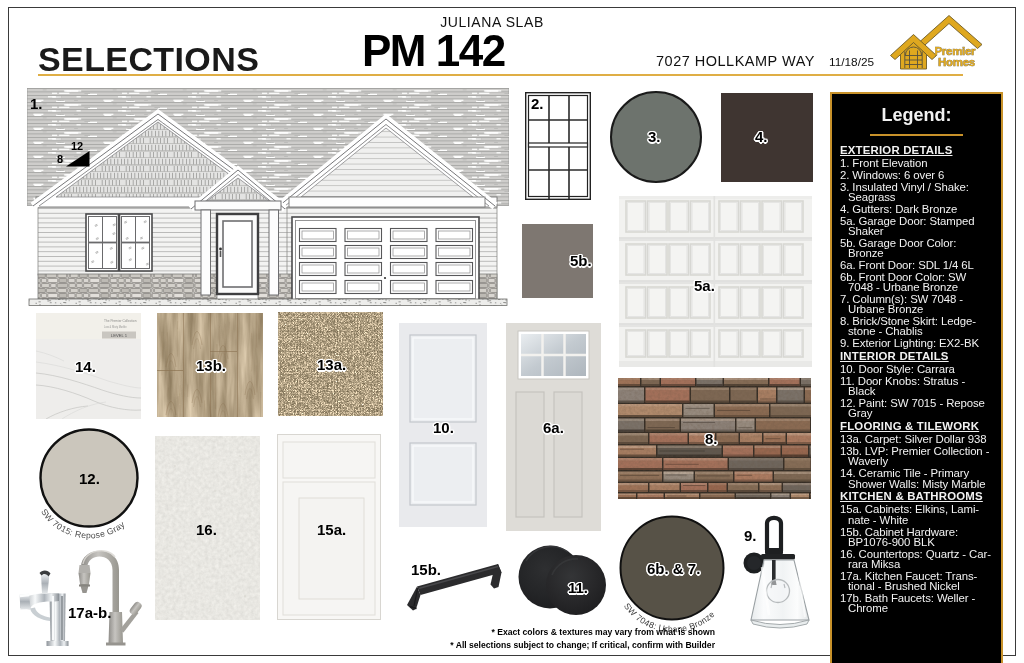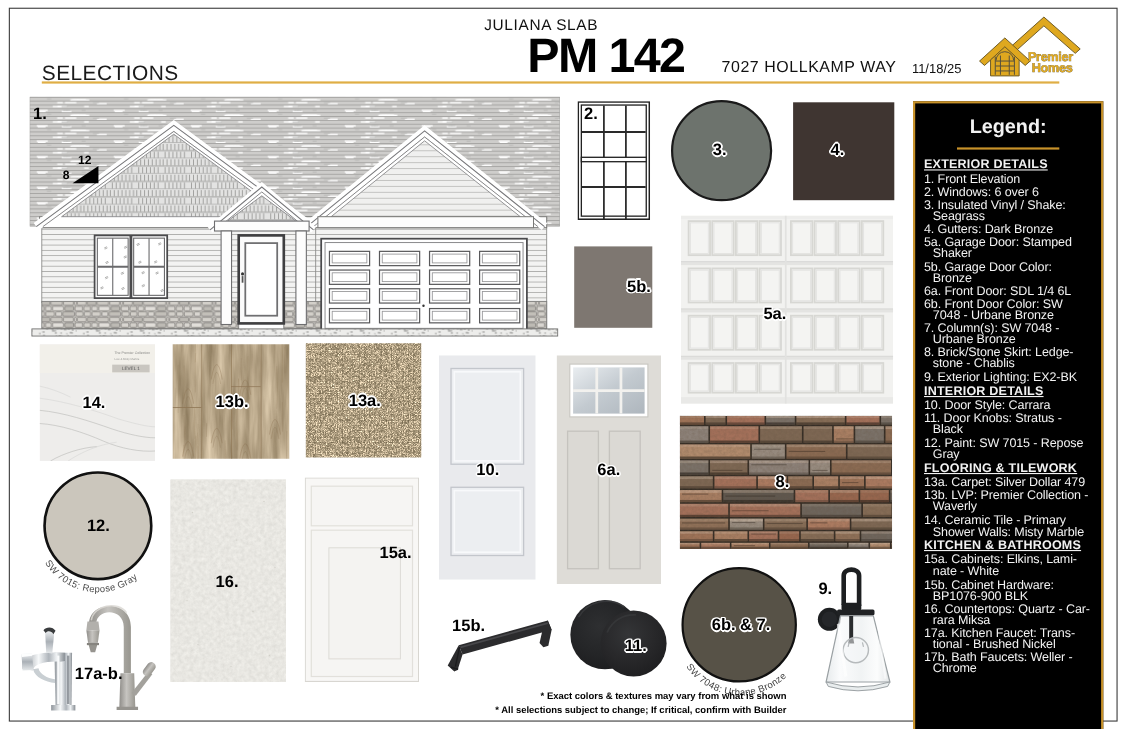--- a/index.html
+++ b/index.html
@@ -12,23 +12,23 @@
   .li{margin-bottom:1.7px;}
   .ind{padding-left:8px;}
 </style>
 </head>
 <body>
 
 <div class="abs" style="left:8px;top:7px;width:1006px;height:647px;border:1.5px solid #3a3a3a;"></div>
 
 <div class="abs plain" style="left:362px;top:14px;width:260px;text-align:center;font-size:14px;letter-spacing:0.6px;color:#111;">JULIANA SLAB</div>
 
-<div class="abs plain" style="left:362px;top:26px;width:260px;text-align:right;font-size:44px;font-weight:bold;color:#000;letter-spacing:-1.5px;">PM 142</div>
-
-<div class="abs plain" style="left:38px;top:57px;font-size:19px;color:#1a1a1a;letter-spacing:0.4px;">SELECTIONS</div>
+<div class="abs plain" style="left:362px;top:26px;width:260px;text-align:left;font-size:44px;font-weight:bold;color:#000;letter-spacing:-1.5px;">PM 142</div>
+
+<div class="abs plain" style="left:38px;top:40px;font-size:34px;color:#1a1a1a;letter-spacing:0.4px;font-weight:bold;">SELECTIONS</div>
 
 <div class="abs plain" style="left:656px;top:53px;font-size:14.5px;color:#111;letter-spacing:0.5px;text-align:center;">7027 HOLLKAMP WAY</div>
 
 <div class="abs plain" style="left:829px;top:55px;font-size:11.8px;color:#111;">11/18/25</div>
 
 <div class="abs" style="left:38px;top:74px;width:925px;height:2px;background:#dfae45;"></div>
 
 <svg class="abs" style="left:888px;top:12px;" width="98" height="60" viewBox="0 0 98 60">
   <g stroke="#6d5b28" stroke-width="0.9" fill="#dfa81f">
     <path d="M27 34 L61 3.5 L94 32.5 L89.5 36.5 L61 11.5 L32 37.5 Z"></path>
@@ -607,21 +607,21 @@
     <div class="li">6a. Front Door: SDL 1/4 6L</div>
     <div class="li">6b. Front Door Color: SW<br><span class="ind">7048 - Urbane Bronze</span></div>
     <div class="li">7. Column(s): SW 7048 -<br><span class="ind">Urbane Bronze</span></div>
     <div class="li">8. Brick/Stone Skirt: Ledge-<br><span class="ind">stone - Chablis</span></div>
     <div class="li">9. Exterior Lighting: EX2-BK</div>
     <div class="lh">INTERIOR DETAILS</div>
     <div class="li">10. Door Style: Carrara</div>
     <div class="li">11. Door Knobs: Stratus -<br><span class="ind">Black</span></div>
     <div class="li">12. Paint: SW 7015 - Repose<br><span class="ind">Gray</span></div>
     <div class="lh">FLOORING &amp; TILEWORK</div>
-    <div class="li">13a. Carpet: Silver Dollar 479</div>
+    <div class="li">13a. Carpet: Silver Dollar 938</div>
     <div class="li">13b. LVP: Premier Collection -<br><span class="ind">Waverly</span></div>
     <div class="li">14. Ceramic Tile - Primary<br><span class="ind">Shower Walls: Misty Marble</span></div>
     <div class="lh">KITCHEN &amp; BATHROOMS</div>
     <div class="li">15a. Cabinets: Elkins, Lami-<br><span class="ind">nate - White</span></div>
     <div class="li">15b. Cabinet Hardware:<br><span class="ind">BP1076-900 BLK</span></div>
     <div class="li">16. Countertops: Quartz - Car-<br><span class="ind">rara Miksa</span></div>
     <div class="li">17a. Kitchen Faucet: Trans-<br><span class="ind">tional - Brushed Nickel</span></div>
     <div class="li">17b. Bath Faucets: Weller -<br><span class="ind">Chrome</span></div>
   </div>
 </div>
@@ -745,21 +745,21 @@
     </g>
 </svg>
 <div class="lbl plain" style="left:196px;top:521px;">16.</div>
 
 <svg class="abs" style="left:277px;top:434px;" width="104" height="186" viewBox="0 0 104 186">
   <rect x="0.5" y="0.5" width="103" height="185" fill="#f8f7f5" stroke="#d8d6d1" stroke-width="1"></rect>
   <rect x="6" y="8" width="92" height="36" fill="#f6f5f3" stroke="#e2e0db" stroke-width="1.1"></rect>
   <rect x="6" y="48" width="92" height="133" fill="#f6f5f3" stroke="#e2e0db" stroke-width="1.1"></rect>
   <rect x="22" y="64" width="65" height="101" fill="#f4f3f1" stroke="#dddbd6" stroke-width="0.9"></rect>
 </svg>
-<div class="lbl plain" style="left:317px;top:494px;margin-left:28px;">15a.</div>
+<div class="lbl plain" style="left:317px;top:521px;">15a.</div>
 
 <svg class="abs" style="left:399px;top:323px;" width="88" height="204" viewBox="0 0 88 204">
   <rect width="88" height="204" fill="#e9eaed"></rect>
   <g fill="#eceef1" stroke="#c3c6cc" stroke-width="1.2">
     <rect x="11" y="12" width="66" height="87"></rect>
     <rect x="11" y="120" width="66" height="62"></rect>
   </g>
   <g fill="none" stroke="#f8f9fb" stroke-width="1.4">
     <rect x="14" y="15" width="60" height="81"></rect>
     <rect x="14" y="123" width="60" height="56"></rect>

